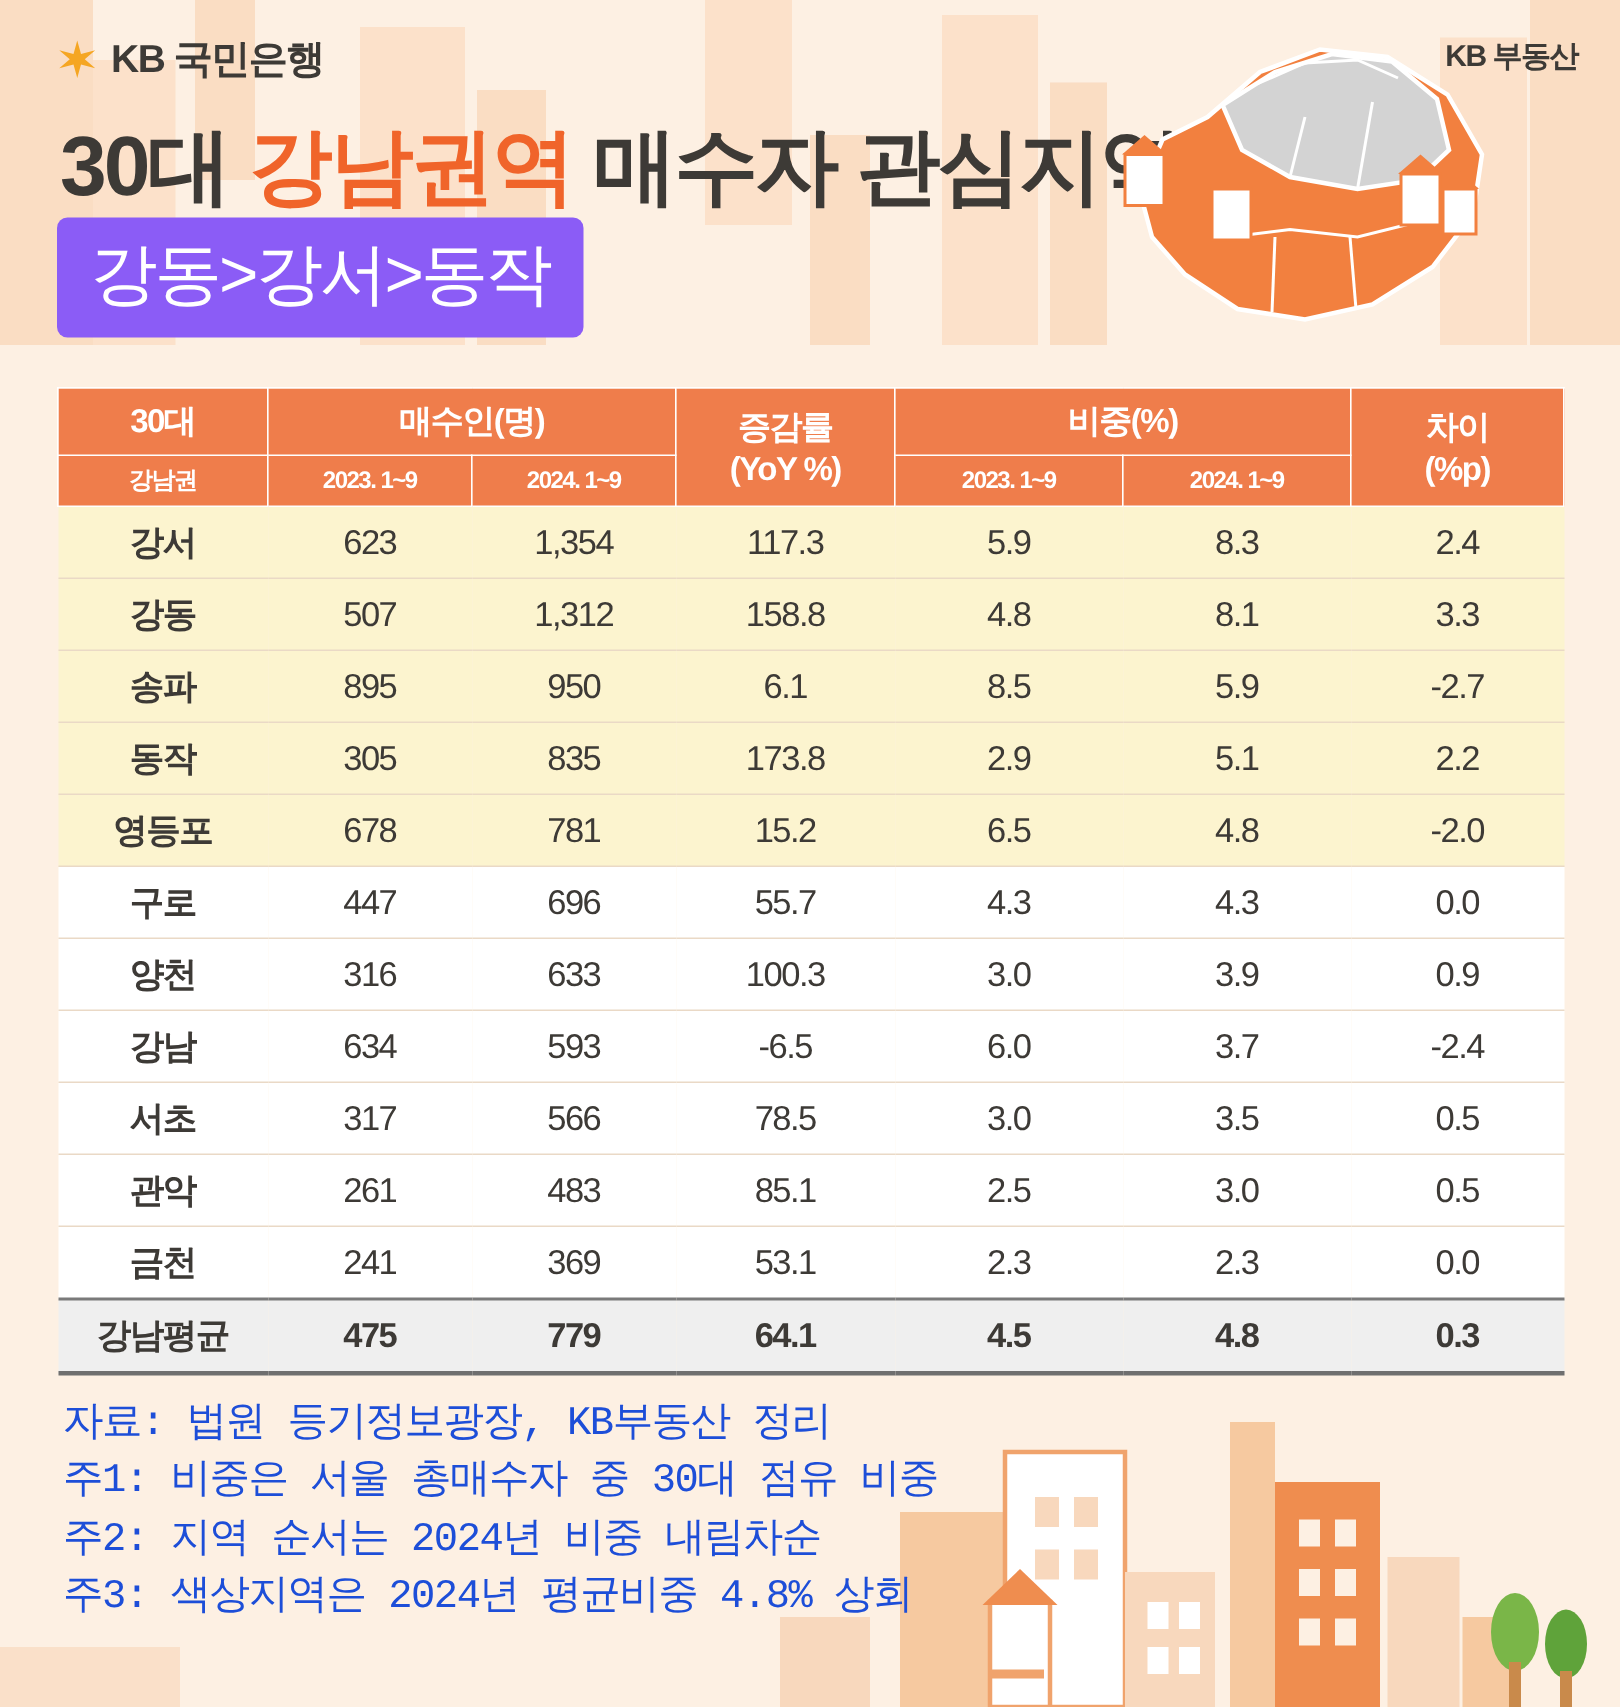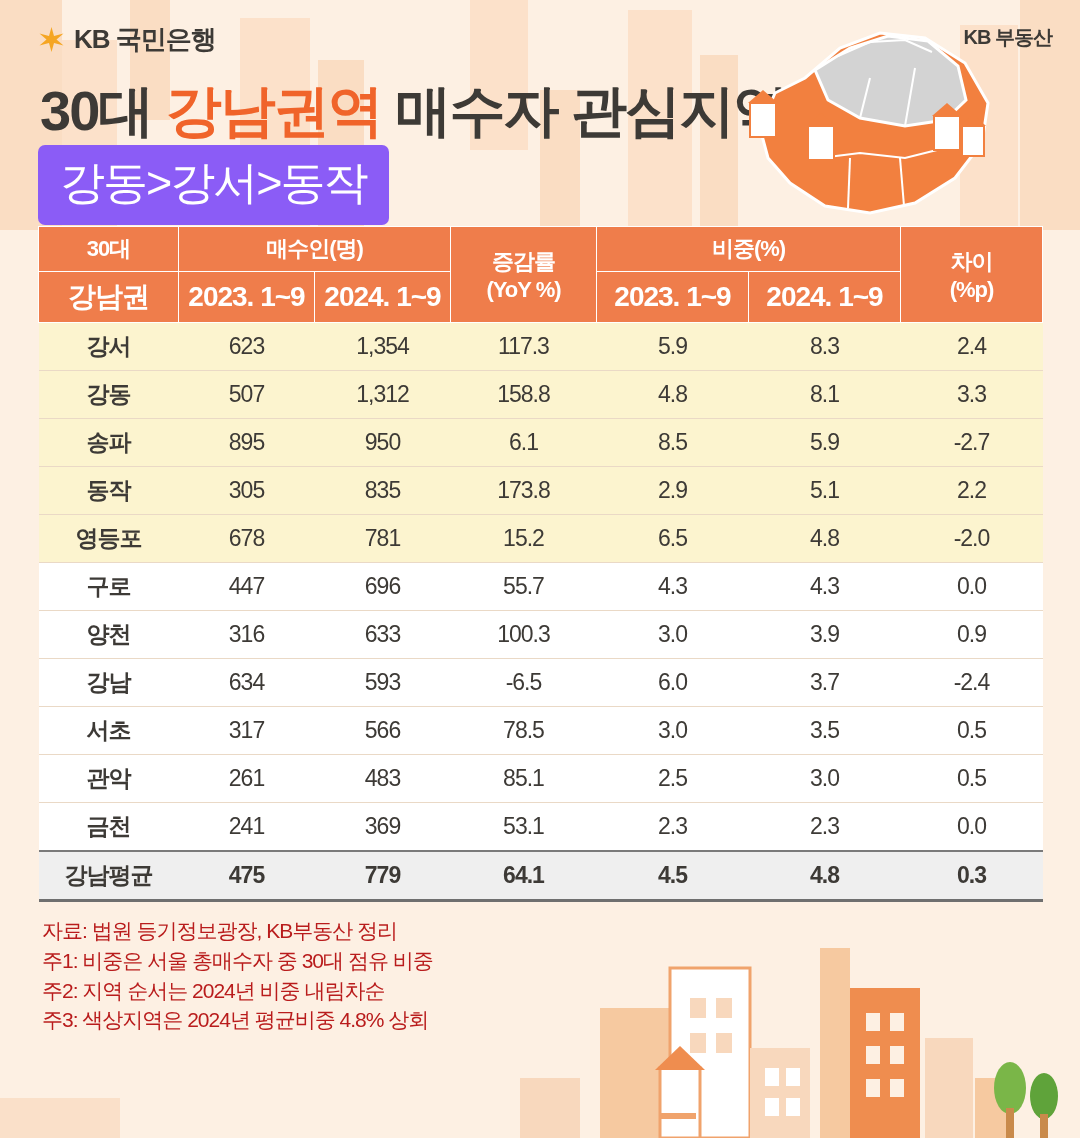--- a/index.html
+++ b/index.html
@@ -10,57 +10,57 @@
     background:#fdf0e3;
     overflow:hidden;
     position:relative;
   }
   
   .bg-city { position:absolute; inset:0; overflow:hidden; z-index:0; }
   .blk { position:absolute; background:#fbdcc2; opacity:.75; }
   .blk2 { position:absolute; background:#f8d0ae; opacity:.6; }
 
   
-  .header { position:relative; z-index:3; height:226px; }
+  .header { position:relative; z-index:3; height:258px; }
   .kb-logo { position:absolute; left:38px; top:22px; display:flex; align-items:center; gap:9px; }
   .kb-star { width:27px; height:27px; position:relative; }
   .kb-star svg { display:block; }
   .kb-logo-text { font-size:26px; font-weight:bold; color:#3d3a36; letter-spacing:-1px; }
   .kb-right { position:absolute; right:28px; top:24px; font-size:20px; font-weight:bold; color:#3d3a36; letter-spacing:-1px; }
   .kb-right .kb { color:#3d3a36; }
 
   .title1 { position:absolute; left:40px; top:74px; font-size:56px; font-weight:bold; color:#3d3a36; letter-spacing:-2px; white-space:nowrap; }
   .title1 .hl { color:#f0642a; }
   .title2 { position:absolute; left:38px; top:145px; background:#8b5cf6; color:#fff; font-size:45px; font-weight:normal; letter-spacing:-2px; padding:8px 22px 12px 22px; border-radius:7px; }
 
   
   .map-wrap { position:absolute; right:60px; top:8px; width:300px; height:240px; }
   .map-wrap svg { display:block; }
 
   
   .table-wrap { position:relative; z-index:3; margin:0 38px; }
   table { border-collapse:collapse; width:1004px; table-layout:fixed; }
   th, td { text-align:center; letter-spacing:-1px; }
   thead th { background:#ef7d4b; color:#fff; font-size:22px; font-weight:bold; border:1px solid #fff; padding:7px 0; }
-  thead tr.r2 th { font-size:28px; padding:6px 0; }
+  thead tr.r2 th { font-size:16px; padding:6px 0; }
   tbody td { font-size:23px; color:#3d3a36; border-bottom:1px solid #ead9c6; padding:8px 0; }
   tbody tr.hl td { background:#fcf4cf; }
   tbody tr.plain td { background:#fff; }
   tbody tr.avg td { background:#efefef; font-weight:bold; border-top:2px solid #7a7a7a; border-bottom:3px solid #6f6f6f; }
   tbody td.region { font-weight:bold;margin-top:28px; }
   tbody tr.hl td.region { }
   col.c0 { width:140px; }
   col.c1, col.c2 { width:136px; }
   col.c3 { width:146px; }
   col.c4, col.c5 { width:152px; }
   col.c6 { width:142px; }
 
   
   .notes { position:relative; z-index:3; margin:14px 0 0 42px; }
-  .notes div { font-size:21px; color:#b91c1c; letter-spacing:-1px; line-height:1.42; }
+  .notes div { font-size:27px; color:#1d4ed8; letter-spacing:-1px; line-height:1.42;font-family:Liberation Mono, monospace; }
 
   
   .bottom-ill { position:absolute; left:0; bottom:0; width:1080px; height:210px; z-index:1; }
 </style>
 </head>
 <body>
 
 <div class="bg-city">
   <div class="blk2" style="left:0;top:0;width:62px;height:230px;"></div>
   <div class="blk" style="left:62px;top:40px;width:55px;height:190px;"></div>

